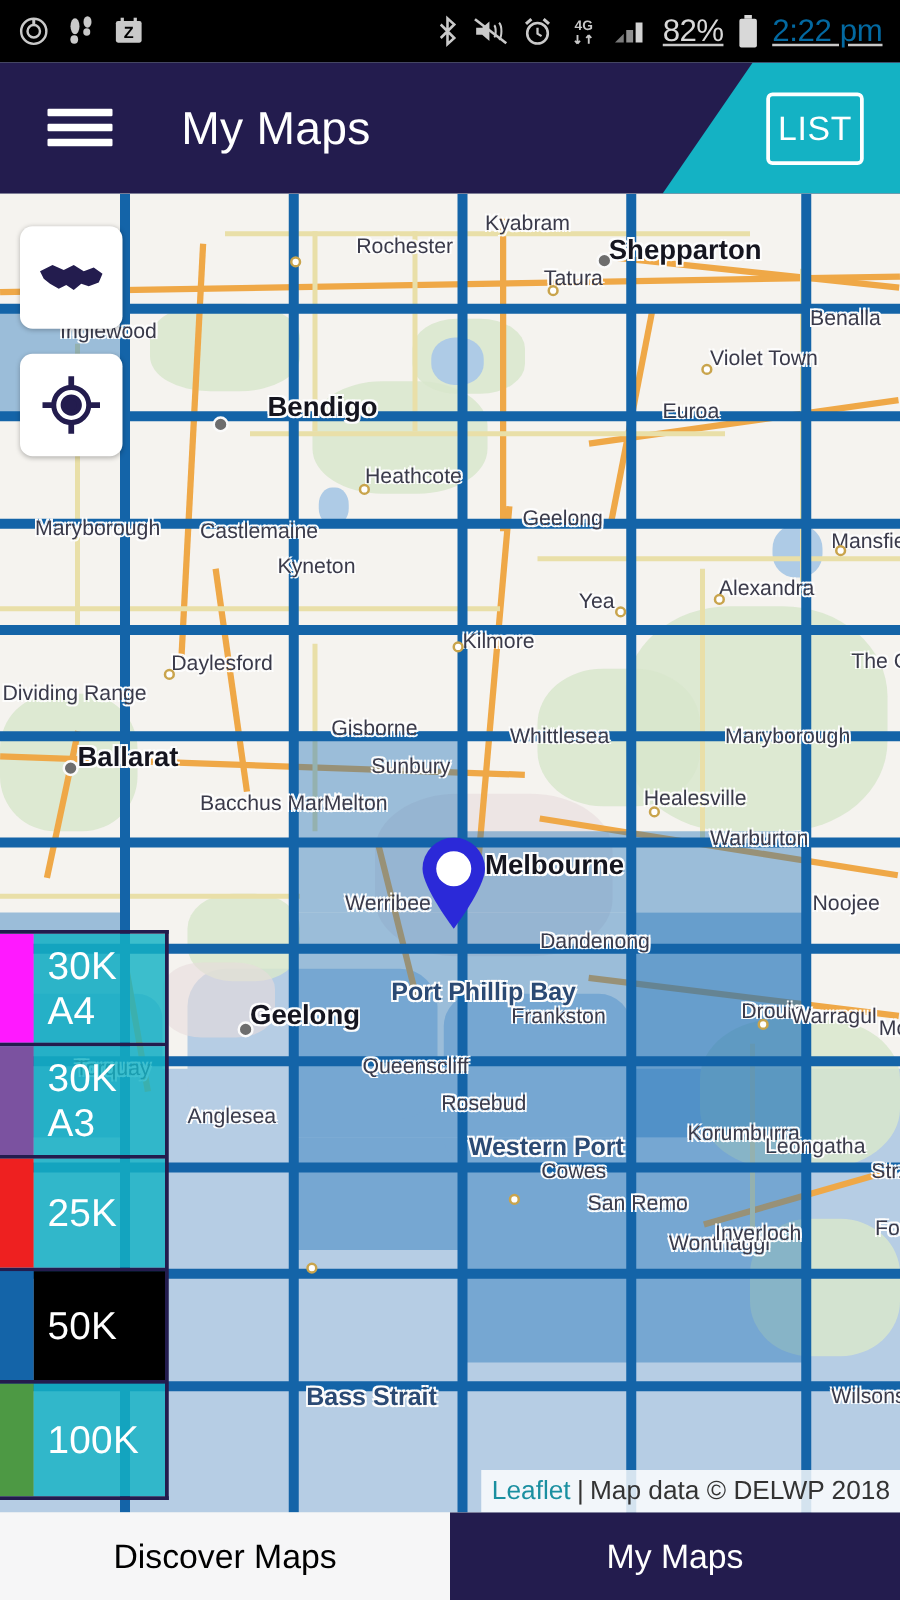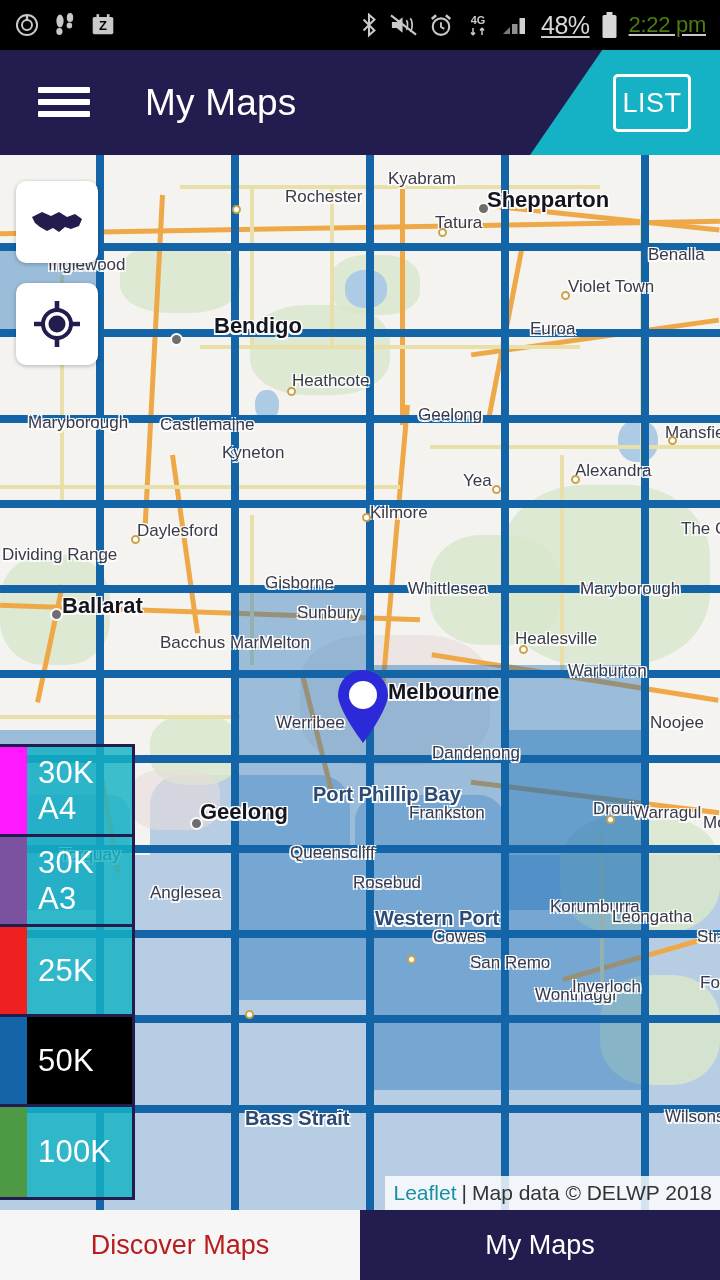--- a/index.html
+++ b/index.html
@@ -15,21 +15,21 @@
     position:absolute; top:0; left:0; width:720px; height:50px;
     background:#000; display:flex; align-items:center;
     padding:0 14px; color:#c8c8c8;
   }
   #status-left { display:flex; align-items:center; gap:14px; }
   #status-right { margin-left:auto; display:flex; align-items:center; gap:11px;text-decoration:underline; }
   .sb-ico { display:inline-flex; align-items:center; justify-content:center;
             color:#c9c9c9; }
   .sb-ico svg { display:block; }
   #battery-pct { font-size:25px; color:#d8d8d8; letter-spacing:-0.5px; }
-  #clock { font-size:22px; color:#4d7c0f; letter-spacing:-0.3px; }
+  #clock { font-size:25px; color:#0369a1; letter-spacing:-0.3px; }
 
   
   #app-header {
     position:absolute; top:50px; left:0; width:720px; height:105px;
     background:#231c4e; overflow:hidden;
   }
   #header-wedge {
     position:absolute; top:0; right:0; width:190px; height:105px;
     background:#14b2c4;
     clip-path:polygon(38% 0, 100% 0, 100% 100%, 0 100%);
@@ -136,21 +136,21 @@
 
   
   #tab-bar {
     position:absolute; bottom:0; left:0; width:720px; height:70px;
     display:flex;
   }
   .tab {
     display:flex; align-items:center; justify-content:center;
     font-size:27px; cursor:pointer; height:100%;
   }
-  #tab-discover { width:360px; background:#f6f6f7; color:#b91c1c; }
+  #tab-discover { width:360px; background:#f6f6f7; color:#000000; }
   #tab-mymaps  { width:360px; background:#231c4e; color:#ffffff; }
 </style>
 </head>
 <body>
 
 <div id="status-bar">
   <div id="status-left">
     <span class="sb-ico">
       <svg width="26" height="26" viewBox="0 0 24 24" fill="none" stroke="#c9c9c9" stroke-width="1.8">
         <circle cx="12" cy="12" r="9.3"></circle>
@@ -206,21 +206,21 @@
         <path d="M17 23v-7M17 16l-2 2.4M17 16l2 2.4" stroke="#c9c9c9" stroke-width="1.5" fill="none"></path>
       </svg>
     </span>
     <span class="sb-ico">
       <svg width="28" height="26" viewBox="0 0 28 26">
         <polygon points="1,22 8,22 8,15" fill="#7a7a7a"></polygon>
         <rect x="10" y="12" width="5.5" height="10" fill="#8f8f8f"></rect>
         <rect x="17.5" y="6" width="5.5" height="16" fill="#d2d2d2"></rect>
       </svg>
     </span>
-    <span id="battery-pct">48%</span>
+    <span id="battery-pct">82%</span>
     <span class="sb-ico">
       <svg width="17" height="27" viewBox="0 0 17 27">
         <rect x="5.5" y="0" width="6" height="3" fill="#d8d8d8"></rect>
         <rect x="1.5" y="3" width="14" height="23" rx="1.6" fill="#d8d8d8"></rect>
       </svg>
     </span>
     <span id="clock">2:22 pm</span>
   </div>
 </div>
 

